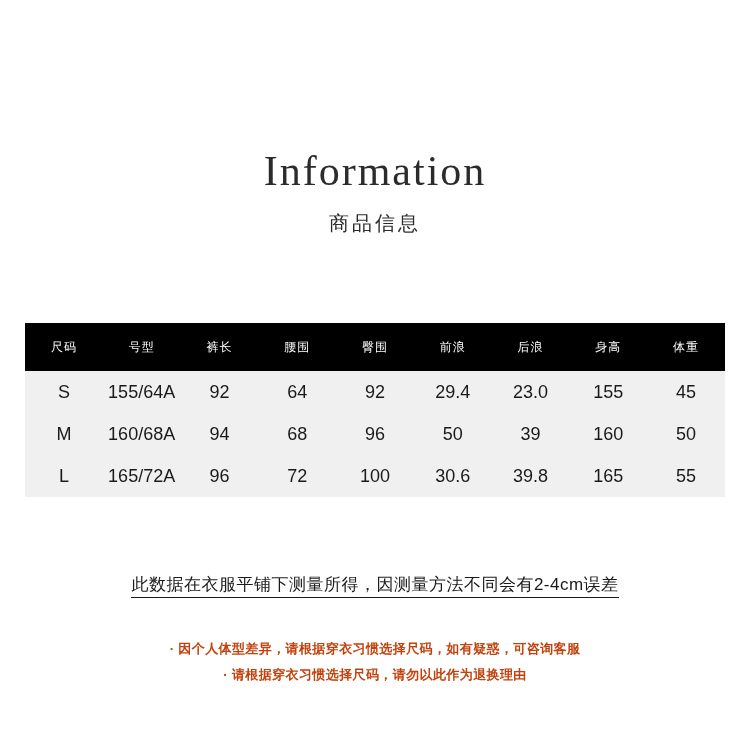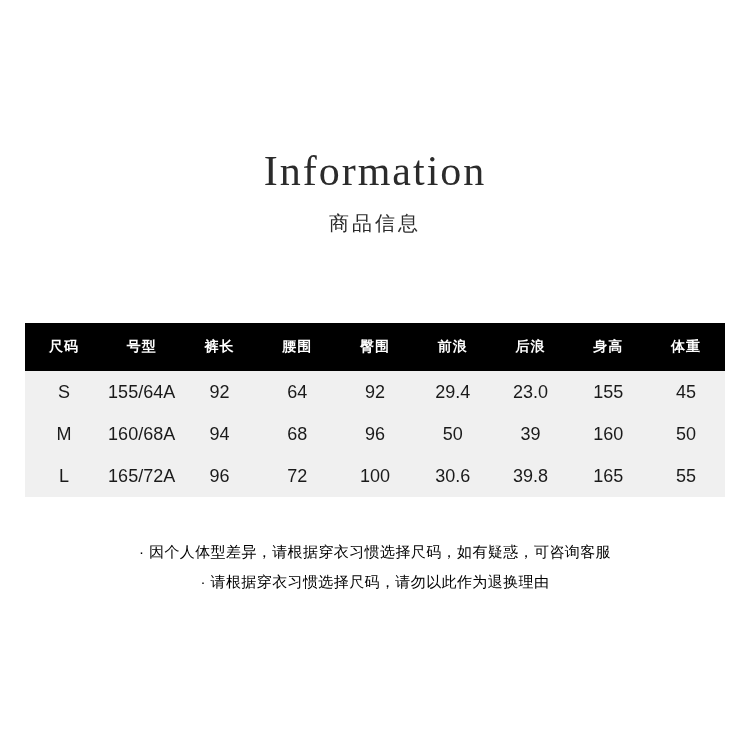--- a/index.html
+++ b/index.html
@@ -44,22 +44,22 @@
     width: 700px;
   }
   table.size-table {
     width: 100%;
     border-collapse: collapse;
     table-layout: fixed;
   }
   table.size-table thead th {
     background: #000000;
     color: #ffffff;
-    font-size: 14px;
-    font-weight: bold;
+    font-size: 12px;
+    font-weight: normal;
     height: 46px;
     text-align: center;
     letter-spacing: 1px;
   }
   table.size-table tbody td {
     background: #f0f0f0;
     color: #1a1a1a;
     font-size: 18px;
     height: 40px;
     text-align: center;
@@ -76,24 +76,25 @@
     border-bottom: 1px solid #1a1a1a;
     padding-bottom: 3px;
   }
   .note-list {
     margin: 40px 0 0 0;
     padding: 0;
     list-style: none;
     text-align: center;
   }
   .note-list li {
-    font-size: 15px;
-    color: #000000;
+    font-size: 13px;
+    color: #c2410c;
     line-height: 2;
     letter-spacing: 0.4px;
+    font-weight: bold;
   }
 </style>
 </head>
 <body>
 
 <div class="page">
 
   <div class="title-block">
     <div class="title-en">Information</div>
     <div class="title-cn">商品信息</div>
@@ -145,19 +146,22 @@
           <td>100</td>
           <td>30.6</td>
           <td>39.8</td>
           <td>165</td>
           <td>55</td>
         </tr>
       </tbody>
     </table>
   </div>
 
+  <div class="note-main">
+    <span>此数据在衣服平铺下测量所得，因测量方法不同会有2-4cm误差</span>
+  </div>
 
   <ul class="note-list">
     <li>· 因个人体型差异，请根据穿衣习惯选择尺码，如有疑惑，可咨询客服</li>
     <li>· 请根据穿衣习惯选择尺码，请勿以此作为退换理由</li>
   </ul>
 
 </div>
 
 </body></html>

